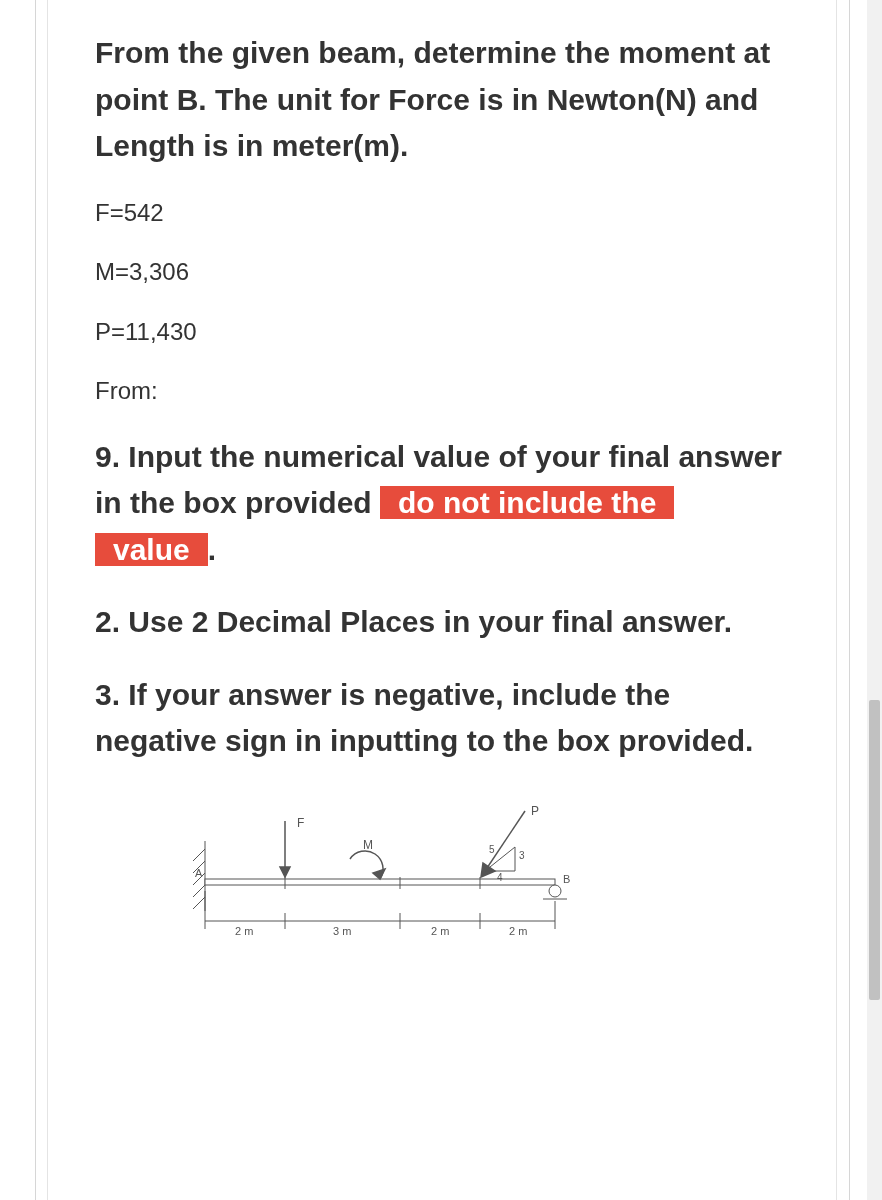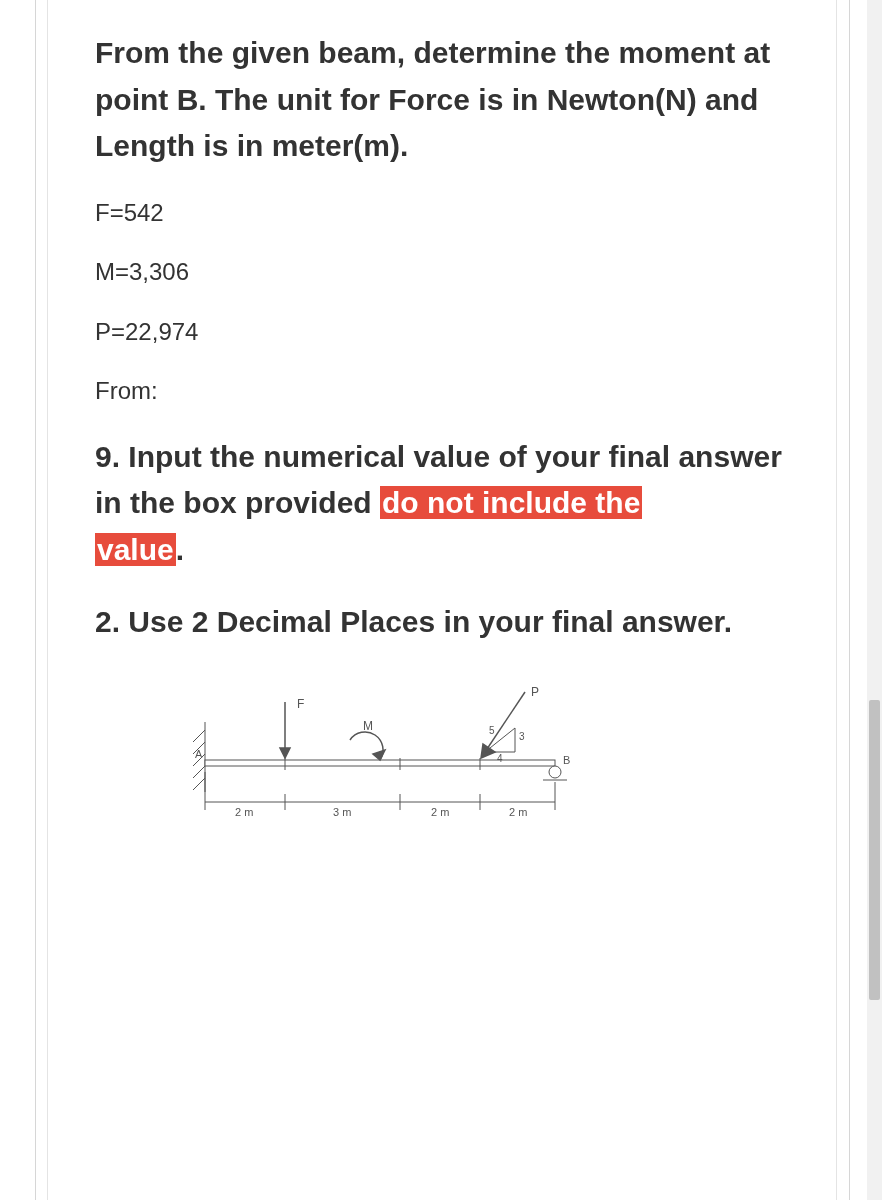--- a/index.html
+++ b/index.html
@@ -46,21 +46,21 @@
   .val {
     font-size: 24px;
     font-weight: 300;
     line-height: 1.4;
     margin-bottom: 26px;
     color: #333;
   }
   .highlight {
     background: #e74c3c;
     color: #ffffff;
-    padding: 0 2px;
+    padding: 0 18px;
   }
   .diagram-wrap {
     margin-top: 36px;
     margin-left: 90px;
   }
   svg { display:block; }
   .scrollbar-track {
     position: absolute;
     right: 0;
     top: 0;
@@ -83,30 +83,31 @@
 
 <div class="outer"></div>
 <div class="inner-border"></div>
 
 <div class="content">
 
   <p class="q-text">From the given beam, determine the moment at point B. The unit for Force is in Newton(N) and Length is in meter(m).</p>
 
   <p class="val">F=542</p>
   <p class="val">M=3,306</p>
-  <p class="val">P=22,974</p>
+  <p class="val">P=11,430</p>
 
   <p class="val">From:</p>
 
   <p class="q-text">
     <span>9. Input the numerical value of your final answer in the box provided </span><span class="highlight">do not include the</span><br><span class="highlight">value</span><span>.</span>
   </p>
 
   <p class="q-text">2. Use 2 Decimal Places in your final answer.</p>
 
+  <p class="q-text">3. If your answer is negative, include the negative sign in inputting to the box provided.</p>
 
   <div class="diagram-wrap">
     <svg width="400" height="160" viewBox="0 0 400 160">
 
       <g stroke="#555" stroke-width="1">
         <line x1="20" y1="40" x2="20" y2="110"></line>
         <line x1="20" y1="48" x2="8" y2="60"></line>
         <line x1="20" y1="60" x2="8" y2="72"></line>
         <line x1="20" y1="72" x2="8" y2="84"></line>
         <line x1="20" y1="84" x2="8" y2="96"></line>

